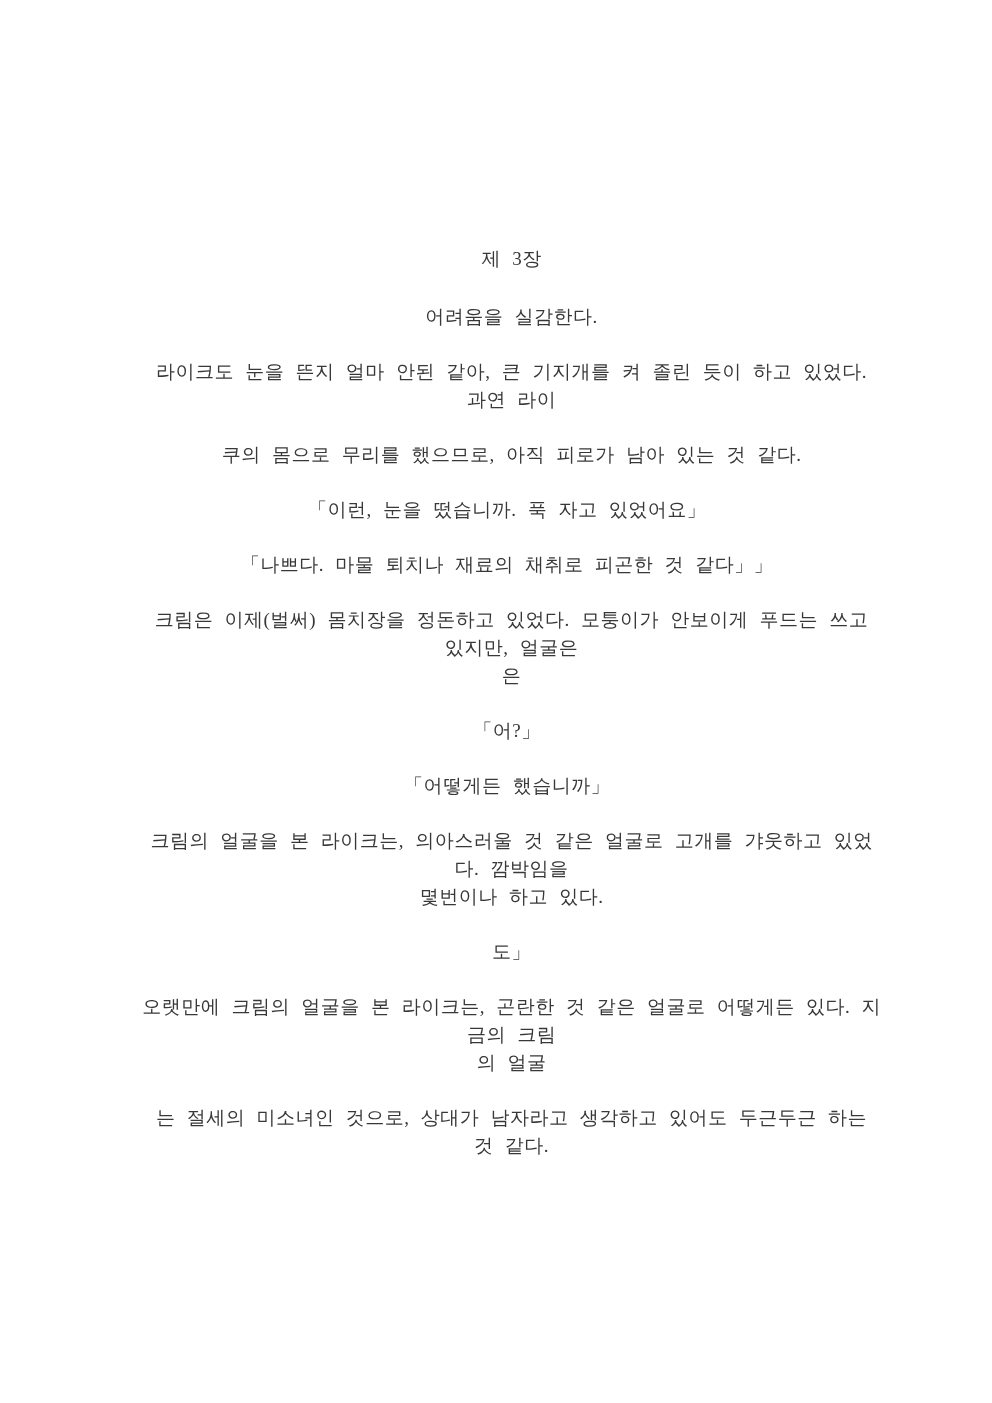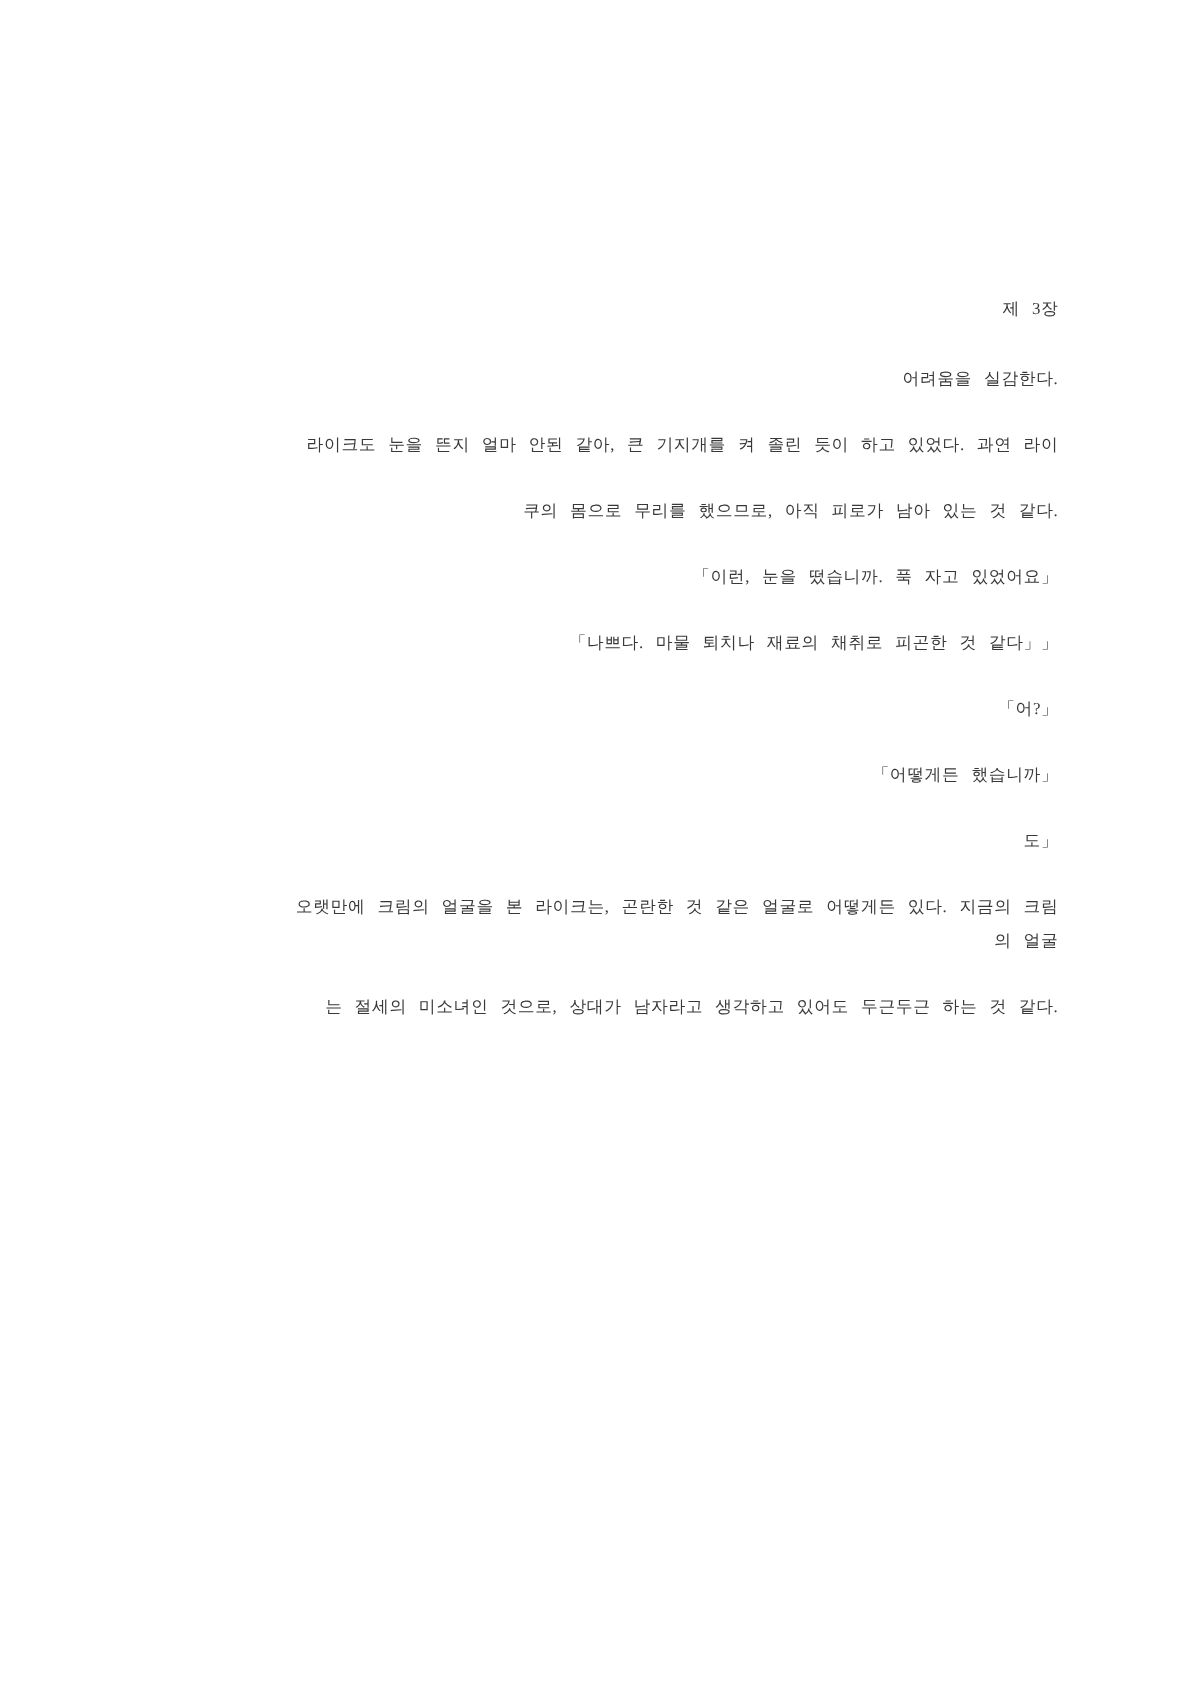--- a/index.html
+++ b/index.html
@@ -13,26 +13,26 @@
     font-family: "Liberation Serif", "DejaVu Serif", serif;
     color: #383838;
   }
   .page {
     width: 992px;
     min-height: 1403px;
     background: #ffffff;
     padding: 245px 110px 160px 141px;
   }
   .para {
-    font-size: 14px;
+    font-size: 19px;
     line-height: 28px;
     word-spacing: 6px;
     letter-spacing: 0.5px;
     margin-bottom: 27px;
-    text-align: right;
+    text-align: center;
   }
   .para .line { display: block; }
   .title { margin-bottom: 30px; }
   
   .quote { margin-left: -9px; margin-top: 23px; }
 </style>
 </head>
 <body>
 
 <div class="page">
@@ -53,30 +53,38 @@
   </div>
 
   <div class="para quote">
     <span class="line">「이런, 눈을 떴습니까. 푹 자고 있었어요」</span>
   </div>
 
   <div class="para quote">
     <span class="line">「나쁘다. 마물 퇴치나 재료의 채취로 피곤한 것 같다」」</span>
   </div>
 
+  <div class="para">
+    <span class="line">크림은 이제(벌써) 몸치장을 정돈하고 있었다. 모퉁이가 안보이게 푸드는 쓰고 있지만, 얼굴은</span>
+    <span class="line">은</span>
+  </div>
 
 
   <div class="para quote">
     <span class="line">「어?」</span>
   </div>
 
   <div class="para quote">
     <span class="line">「어떻게든 했습니까」</span>
   </div>
 
+  <div class="para">
+    <span class="line">크림의 얼굴을 본 라이크는, 의아스러울 것 같은 얼굴로 고개를 갸웃하고 있었다. 깜박임을</span>
+    <span class="line">몇번이나 하고 있다.</span>
+  </div>
 
 
   <div class="para">
     <span class="line">도」</span>
   </div>
 
   <div class="para">
     <span class="line">오랫만에 크림의 얼굴을 본 라이크는, 곤란한 것 같은 얼굴로 어떻게든 있다. 지금의 크림</span>
     <span class="line">의 얼굴</span>
   </div>

